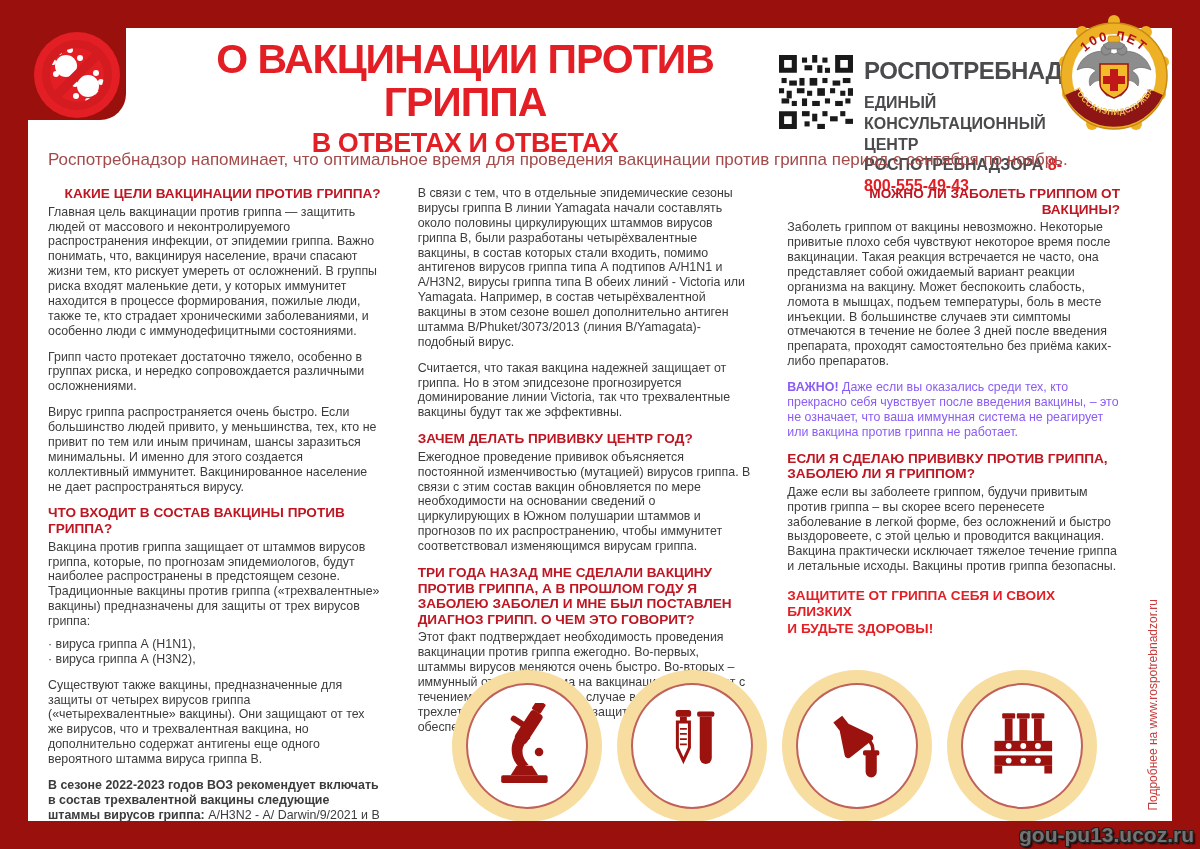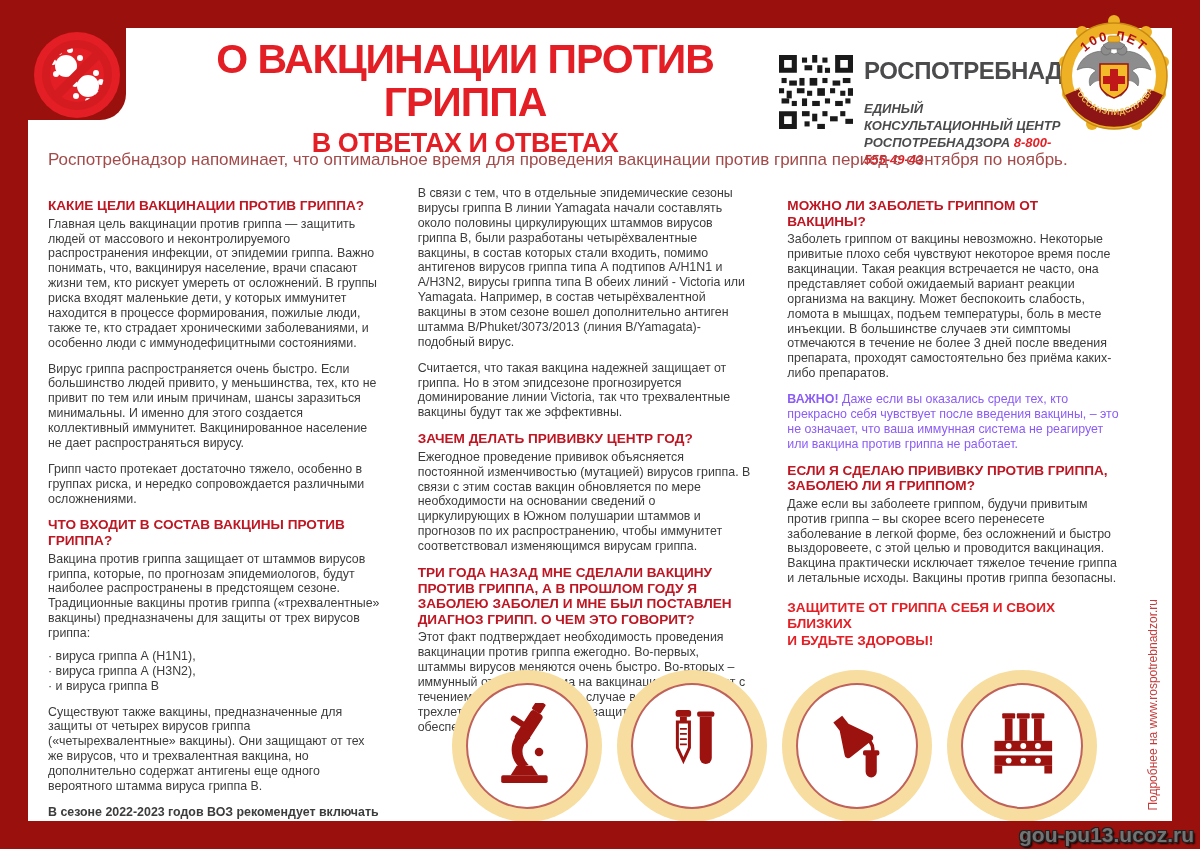--- a/index.html
+++ b/index.html
@@ -18,30 +18,30 @@
     background:#9a100c; border-bottom-right-radius:26px; z-index:6;
   }
   .virus-block svg { position:absolute; left:4px; top:2px; }
   
   .title-wrap { position:absolute; left:150px; top:38px; width:630px; text-align:center; z-index:2; }
   .title-1 { color:#e31e24; font-weight:bold; font-size:41px; letter-spacing:-1px; line-height:1.05; }
   .title-2 { color:#e31e24; font-weight:bold; font-size:27px; letter-spacing:-0.5px; margin-top:4px; }
   .qr { position:absolute; left:779px; top:55px; width:74px; height:74px; z-index:2; }
   .brand { position:absolute; left:864px; top:57px; width:200px; z-index:2; }
   .brand-agency { font-size:24px; font-weight:bold; color:#4b4b4d; letter-spacing:-0.5px; }
-  .brand-lines { margin-top:16px; font-size:13px; font-weight:bold; color:#4b4b4d; line-height:1.3;font-style:italic; }
+  .brand-lines { margin-top:8px; font-size:16px; font-weight:bold; color:#4b4b4d; line-height:1.3; }
   .brand-phone { color:#e31e24; }
   .emblem { position:absolute; left:1058px; top:12px; width:112px; height:126px; z-index:6; }
   
   .intro { position:absolute; left:48px; top:150px; width:1080px; font-size:17px; color:#a34a4a; z-index:2; }
   
   .cols { position:absolute; left:48px; top:186px; width:1072px; display:flex; gap:37px; z-index:2; }
   .col { flex:1 1 0; font-size:12.4px; line-height:1.2; color:#3c3c3c; }
   .col h3 { font-size:13.6px; line-height:1.15; color:#be1622; margin:10px 0 3px; }
-  .col h3.first { margin-top:12px; }
+  .col h3.first { margin-top:0;text-align:right; }
   .col p { margin:0 0 11px; }
   .col p.tight { margin-bottom:8px; }
   .col .red { color:#8b5cf6; }
   .col .cta { color:#e31e24; font-weight:bold; font-size:13.6px; line-height:1.2; margin-top:14px; }
   
   .icons-row { position:absolute; left:452px; top:670px; display:flex; gap:15px; z-index:2; }
   .badge {
     width:150px; height:152px; border-radius:50%;
     background:#f7dd9f; display:flex; align-items:center; justify-content:center;
   }
@@ -187,28 +187,27 @@
       <textPath href="#embRibArc" startOffset="50%" text-anchor="middle">ГОССАНЭПИДСЛУЖБА</textPath>
     </text>
   </svg>
 
   <div class="intro">Роспотребнадзор напоминает, что оптимальное время для проведения вакцинации против гриппа период с сентября по ноябрь.</div>
 
   <div class="cols">
     <div class="col">
       <h3 class="first">КАКИЕ ЦЕЛИ ВАКЦИНАЦИИ ПРОТИВ ГРИППА?</h3>
       <p>Главная цель вакцинации против гриппа — защитить людей от массового и неконтролируемого распространения инфекции, от эпидемии гриппа. Важно понимать, что, вакцинируя население, врачи спасают жизни тем, кто рискует умереть от осложнений. В группы риска входят маленькие дети, у которых иммунитет находится в процессе формирования, пожилые люди, также те, кто страдает хроническими заболеваниями, и особенно люди с иммунодефицитными состояниями.</p>
+      <p>Грипп часто протекает достаточно тяжело, особенно в группах риска, и нередко сопровождается различными осложнениями.</p>
       <p>Вирус гриппа распространяется очень быстро. Если большинство людей привито, у меньшинства, тех, кто не привит по тем или иным причинам, шансы заразиться минимальны. И именно для этого создается коллективный иммунитет. Вакцинированное население не дает распространяться вирусу.</p>
-      <p>Грипп часто протекает достаточно тяжело, особенно в группах риска, и нередко сопровождается различными осложнениями.</p>
       <h3>ЧТО ВХОДИТ В СОСТАВ ВАКЦИНЫ ПРОТИВ ГРИППА?</h3>
       <p class="tight">Вакцина против гриппа защищает от штаммов вирусов гриппа, которые, по прогнозам эпидемиологов, будут наиболее распространены в предстоящем сезоне. Традиционные вакцины против гриппа («трехвалентные» вакцины) предназначены для защиты от трех вирусов гриппа:</p>
       <div>
         <div>· вируса гриппа А (H1N1),</div>
         <div>· вируса гриппа А (H3N2),</div>
-        <div>· и вируса гриппа В</div>
       </div>
       <p style="margin-top:11px">Существуют также вакцины, предназначенные для защиты от четырех вирусов гриппа («четырехвалентные» вакцины). Они защищают от тех же вирусов, что и трехвалентная вакцина, но дополнительно содержат антигены еще одного вероятного штамма вируса гриппа В.</p>
       <p><b>В сезоне 2022-2023 годов ВОЗ рекомендует включать в состав трехвалентной вакцины следующие штаммы вирусов гриппа:</b> <span>А/Н3N2 - А/ Darwin/9/2021 и В линии Victoria B/Austria/1359417/2021, антиген вируса A(H1N1) pdm09 - A/victoria/2570/2019 остался неизменным, так как с 2009 г. штаммы, подобные пандемическому вирусу 2009 года A(H1N1) pdm09, продолжают активно циркулировать среди населения.</span></p>
     </div>
 
     <div class="col">
       <p>В связи с тем, что в отдельные эпидемические сезоны вирусы гриппа В линии Yamagata начали составлять около половины циркулирующих штаммов вирусов гриппа В, были разработаны четырёхвалентные вакцины, в состав которых стали входить, помимо антигенов вирусов гриппа типа А подтипов А/H1N1 и А/H3N2, вирусы гриппа типа В обеих линий - Victoria или Yamagata. Например, в состав четырёхвалентной вакцины в этом сезоне вошел дополнительно антиген штамма B/Phuket/3073/2013 (линия B/Yamagata)-подобный вирус.</p>
       <p>Считается, что такая вакцина надежней защищает от гриппа. Но в этом эпидсезоне прогнозируется доминирование линии Victoria, так что трехвалентные вакцины будут так же эффективны.</p>
       <h3>ЗАЧЕМ ДЕЛАТЬ ПРИВИВКУ ЦЕНТР ГОД?</h3>
       <p>Ежегодное проведение прививок объясняется постоянной изменчивостью (мутацией) вирусов гриппа. В связи с этим состав вакцин обновляется по мере необходимости на основании сведений о циркулирующих в Южном полушарии штаммов и прогнозов по их распространению, чтобы иммунитет соответствовал изменяющимся вирусам гриппа.</p>

